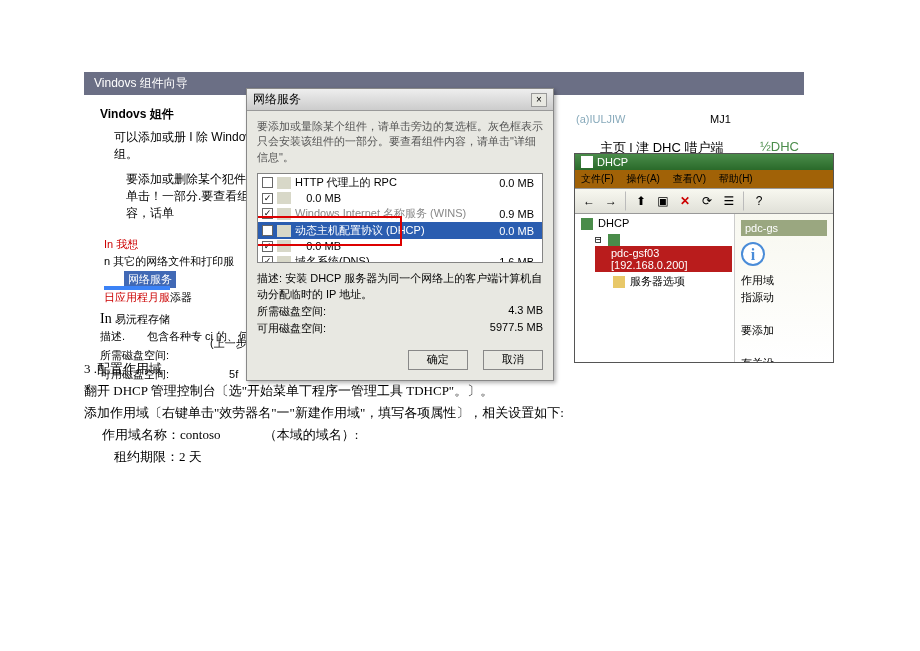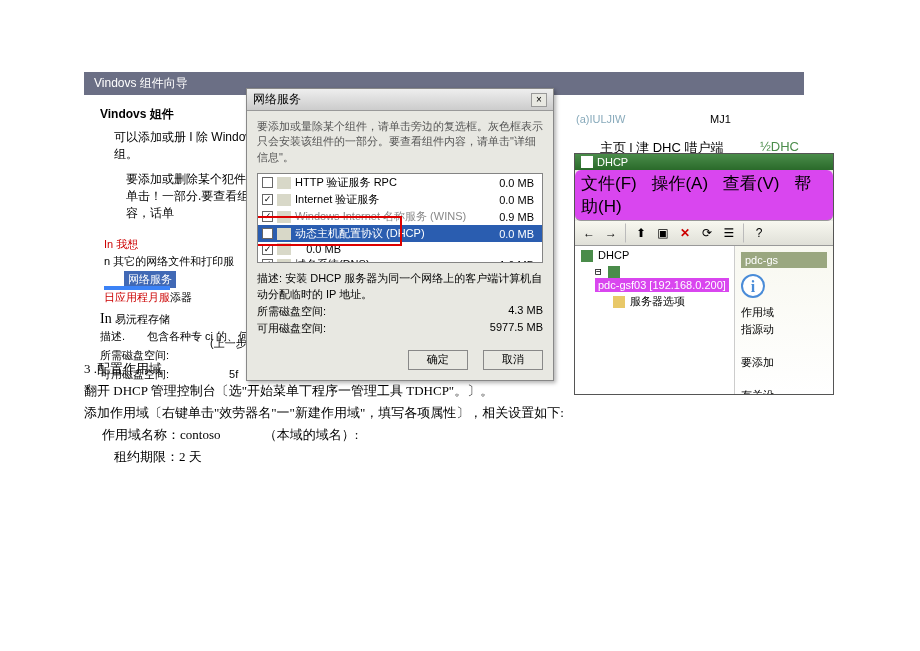--- a/index.html
+++ b/index.html
@@ -37,29 +37,29 @@
     .red-box { position: absolute; border: 2px solid #d00; pointer-events: none; }
     .dlg-row.gray .lbl { color: #888; }
     .dlg-desc { margin-top: 8px; line-height: 1.4; }
     .dlg-disk { display: flex; justify-content: space-between; font-size: 11px; margin-top: 2px; }
     .dlg-footer { text-align: right; padding: 6px 10px 10px; }
     .dlg-btn { width: 60px; height: 20px; font-size: 11px; border: 1px solid #888; background: #e8e8e2; margin-left: 12px; cursor: pointer; }
 
     .dhcp-win { position: absolute; top: 153px; left: 574px; width: 260px; background: #e8e8e2; border: 1px solid #555; }
     .dhcp-titlebar { background: linear-gradient(#4a8c4a, #2a6a2a); color: #fff; padding: 2px 6px; font-size: 11px; display: flex; align-items: center; }
     .dhcp-titlebar .ti { width: 12px; height: 12px; background: #fff; margin-right: 4px; display: inline-block; }
-    .dhcp-menu { background: #d946ef; padding: 2px 6px; font-size: 17px; border-bottom: 1px solid #999; border-radius: 6px; }
+    .dhcp-menu { background: #a16207; padding: 2px 6px; font-size: 10px; border-bottom: 1px solid #999; }
     .dhcp-menu span { margin-right: 10px; }
     .dhcp-toolbar { background: linear-gradient(#f8f8f0, #e0e0d8); padding: 2px 4px; border-bottom: 1px solid #999; display: flex; gap: 2px; }
     .tbtn { width: 20px; height: 20px; border: 1px solid transparent; display: inline-flex; align-items: center; justify-content: center; cursor: pointer; }
     .tbtn.sep { border-left: 1px solid #bbb; width: 1px; margin: 0 2px; }
     .dhcp-content { display: flex; height: 148px; background: #fff; }
     .dhcp-tree { width: 160px; border-right: 1px solid #ccc; font-size: 11px; padding: 2px; }
     .tree-node { padding: 1px 0 1px 4px; }
-    .tree-node.sel { background: #d946ef; color: #fff; display: inline-block; padding: 1px 3px; }
+    .tree-node.sel { background: #b91c1c; color: #fff; display: inline-block; padding: 1px 16px; }
     .tree-child { padding-left: 18px; margin-top: 2px; }
     .tree-ico { width: 12px; height: 12px; display: inline-block; margin-right: 2px; vertical-align: middle; }
     .dhcp-right { flex: 1; background: linear-gradient(#f8f8f0, #fff); padding: 6px; font-size: 11px; overflow: hidden; }
     .dhcp-right-title { background: #9aa780; color: #fff; padding: 2px 4px; font-size: 11px; margin-bottom: 6px; }
     .info-ico { width: 24px; height: 24px; border-radius: 50%; background: #fff; border: 2px solid #4a8cd8; color: #4a8cd8; text-align: center; line-height: 22px; font-weight: bold; font-family: Georgia; font-size: 16px; margin-bottom: 6px; }
     .info-txt { line-height: 1.5; }
     .top-right-text { position: absolute; top: 113px; left: 576px; font-size: 12px; }
     .trt1 { color: #8ab; font-size: 11px; }
     .trt2 { position: absolute; top: 113px; left: 710px; font-size: 11px; }
     .header-line { position: absolute; top: 139px; left: 600px; font-size: 13px; white-space: nowrap; }
@@ -109,27 +109,26 @@
     <span class="dlg-close">×</span>
   </div>
   <div class="dlg-body">
     <div class="dlg-intro">要添加或量除某个组件，请单击旁边的复选框。灰色框表示只会安装该组件的一部分。要查看组件内容，请单击"详细信息"。</div>
     <div class="dlg-list" style="position:relative;">
       <div class="red-box" style="top:42px; left:-4px; width:148px; height:30px;"></div>
       <div id="dlg-rows">
           <div class="dlg-row">
             <span class="cb"></span>
             <span class="ico" style="background: rgb(216, 216, 200);"></span>
-            <span class="lbl">HTTP 验证服务 RPC</span>
+            <span class="lbl">HTTP 代理上的 RPC</span>
             <span class="sz">0.0 MB</span>
           </div>
           <div class="dlg-row">
             <span class="cb">✓</span>
             <span class="ico" style="background: rgb(216, 216, 200);"></span>
-            <span class="lbl">Internet 验证服务</span>
             <span class="sz">0.0 MB</span>
           </div>
           <div class="dlg-row gray">
             <span class="cb">✓</span>
             <span class="ico" style="background: rgb(216, 216, 200);"></span>
             <span class="lbl">Windows Internet 名称服务 (WINS)</span>
             <span class="sz">0.9 MB</span>
           </div>
           <div class="dlg-row hl">
             <span class="cb">✓</span>

